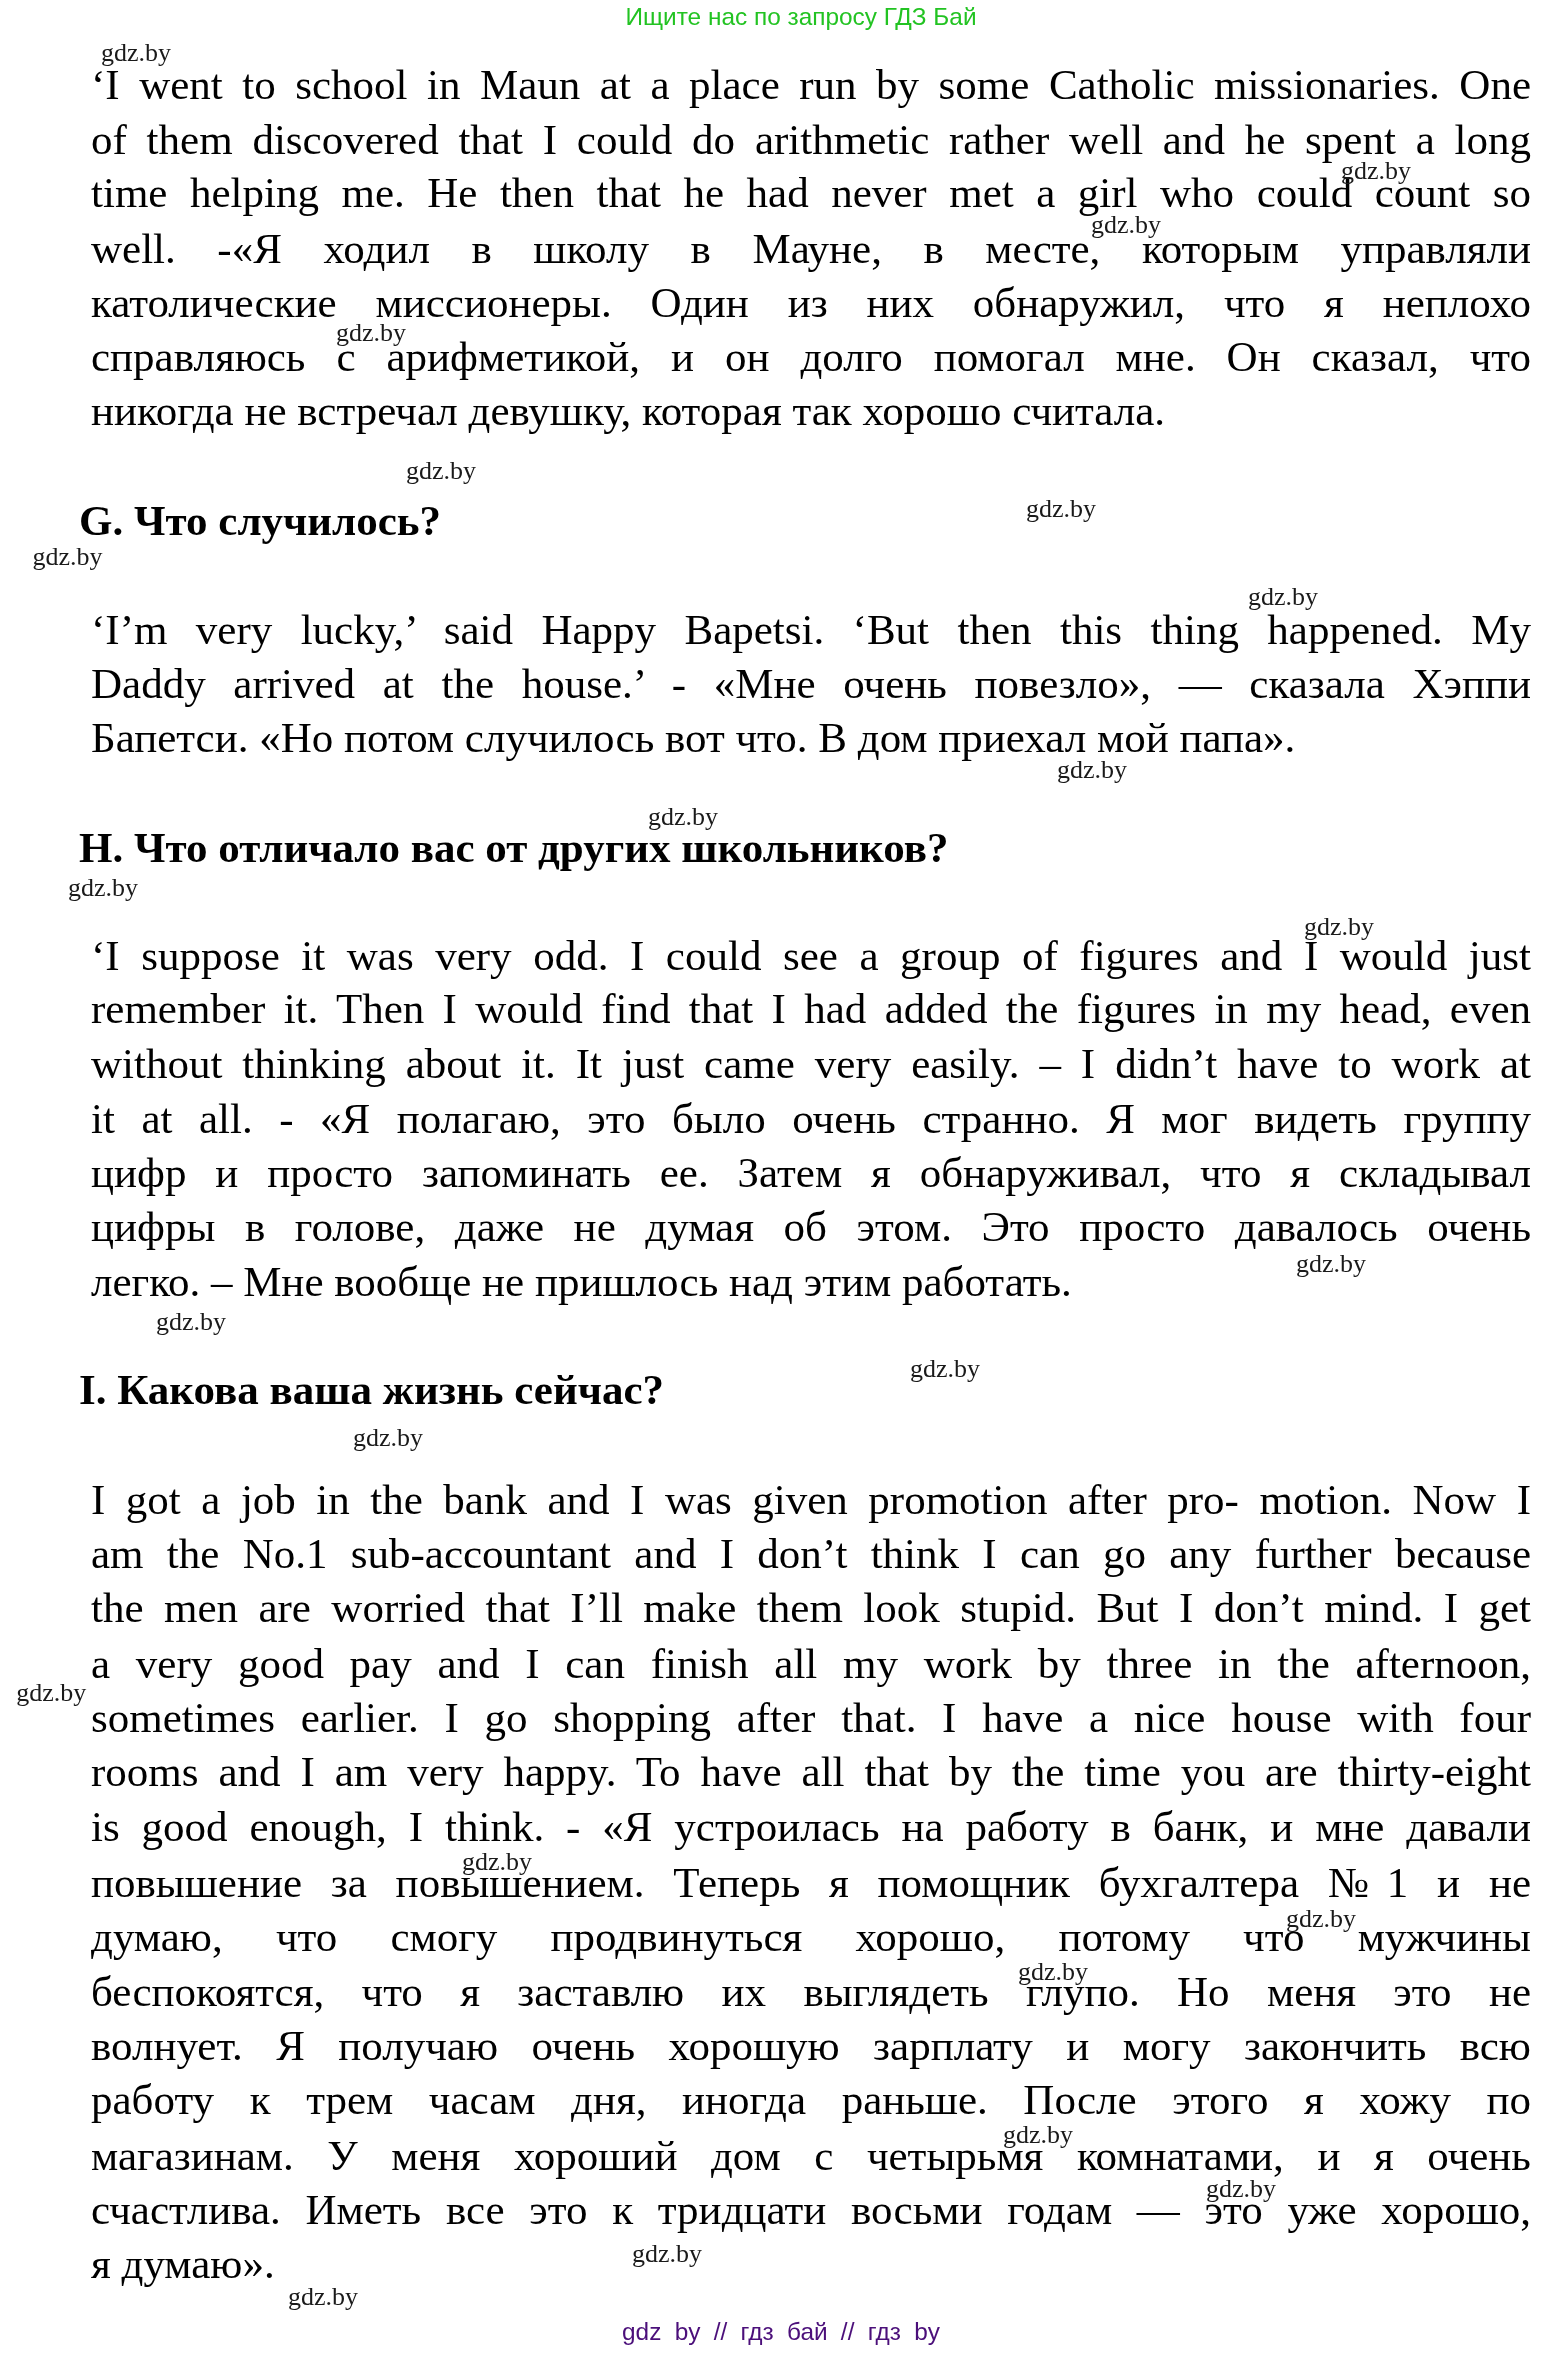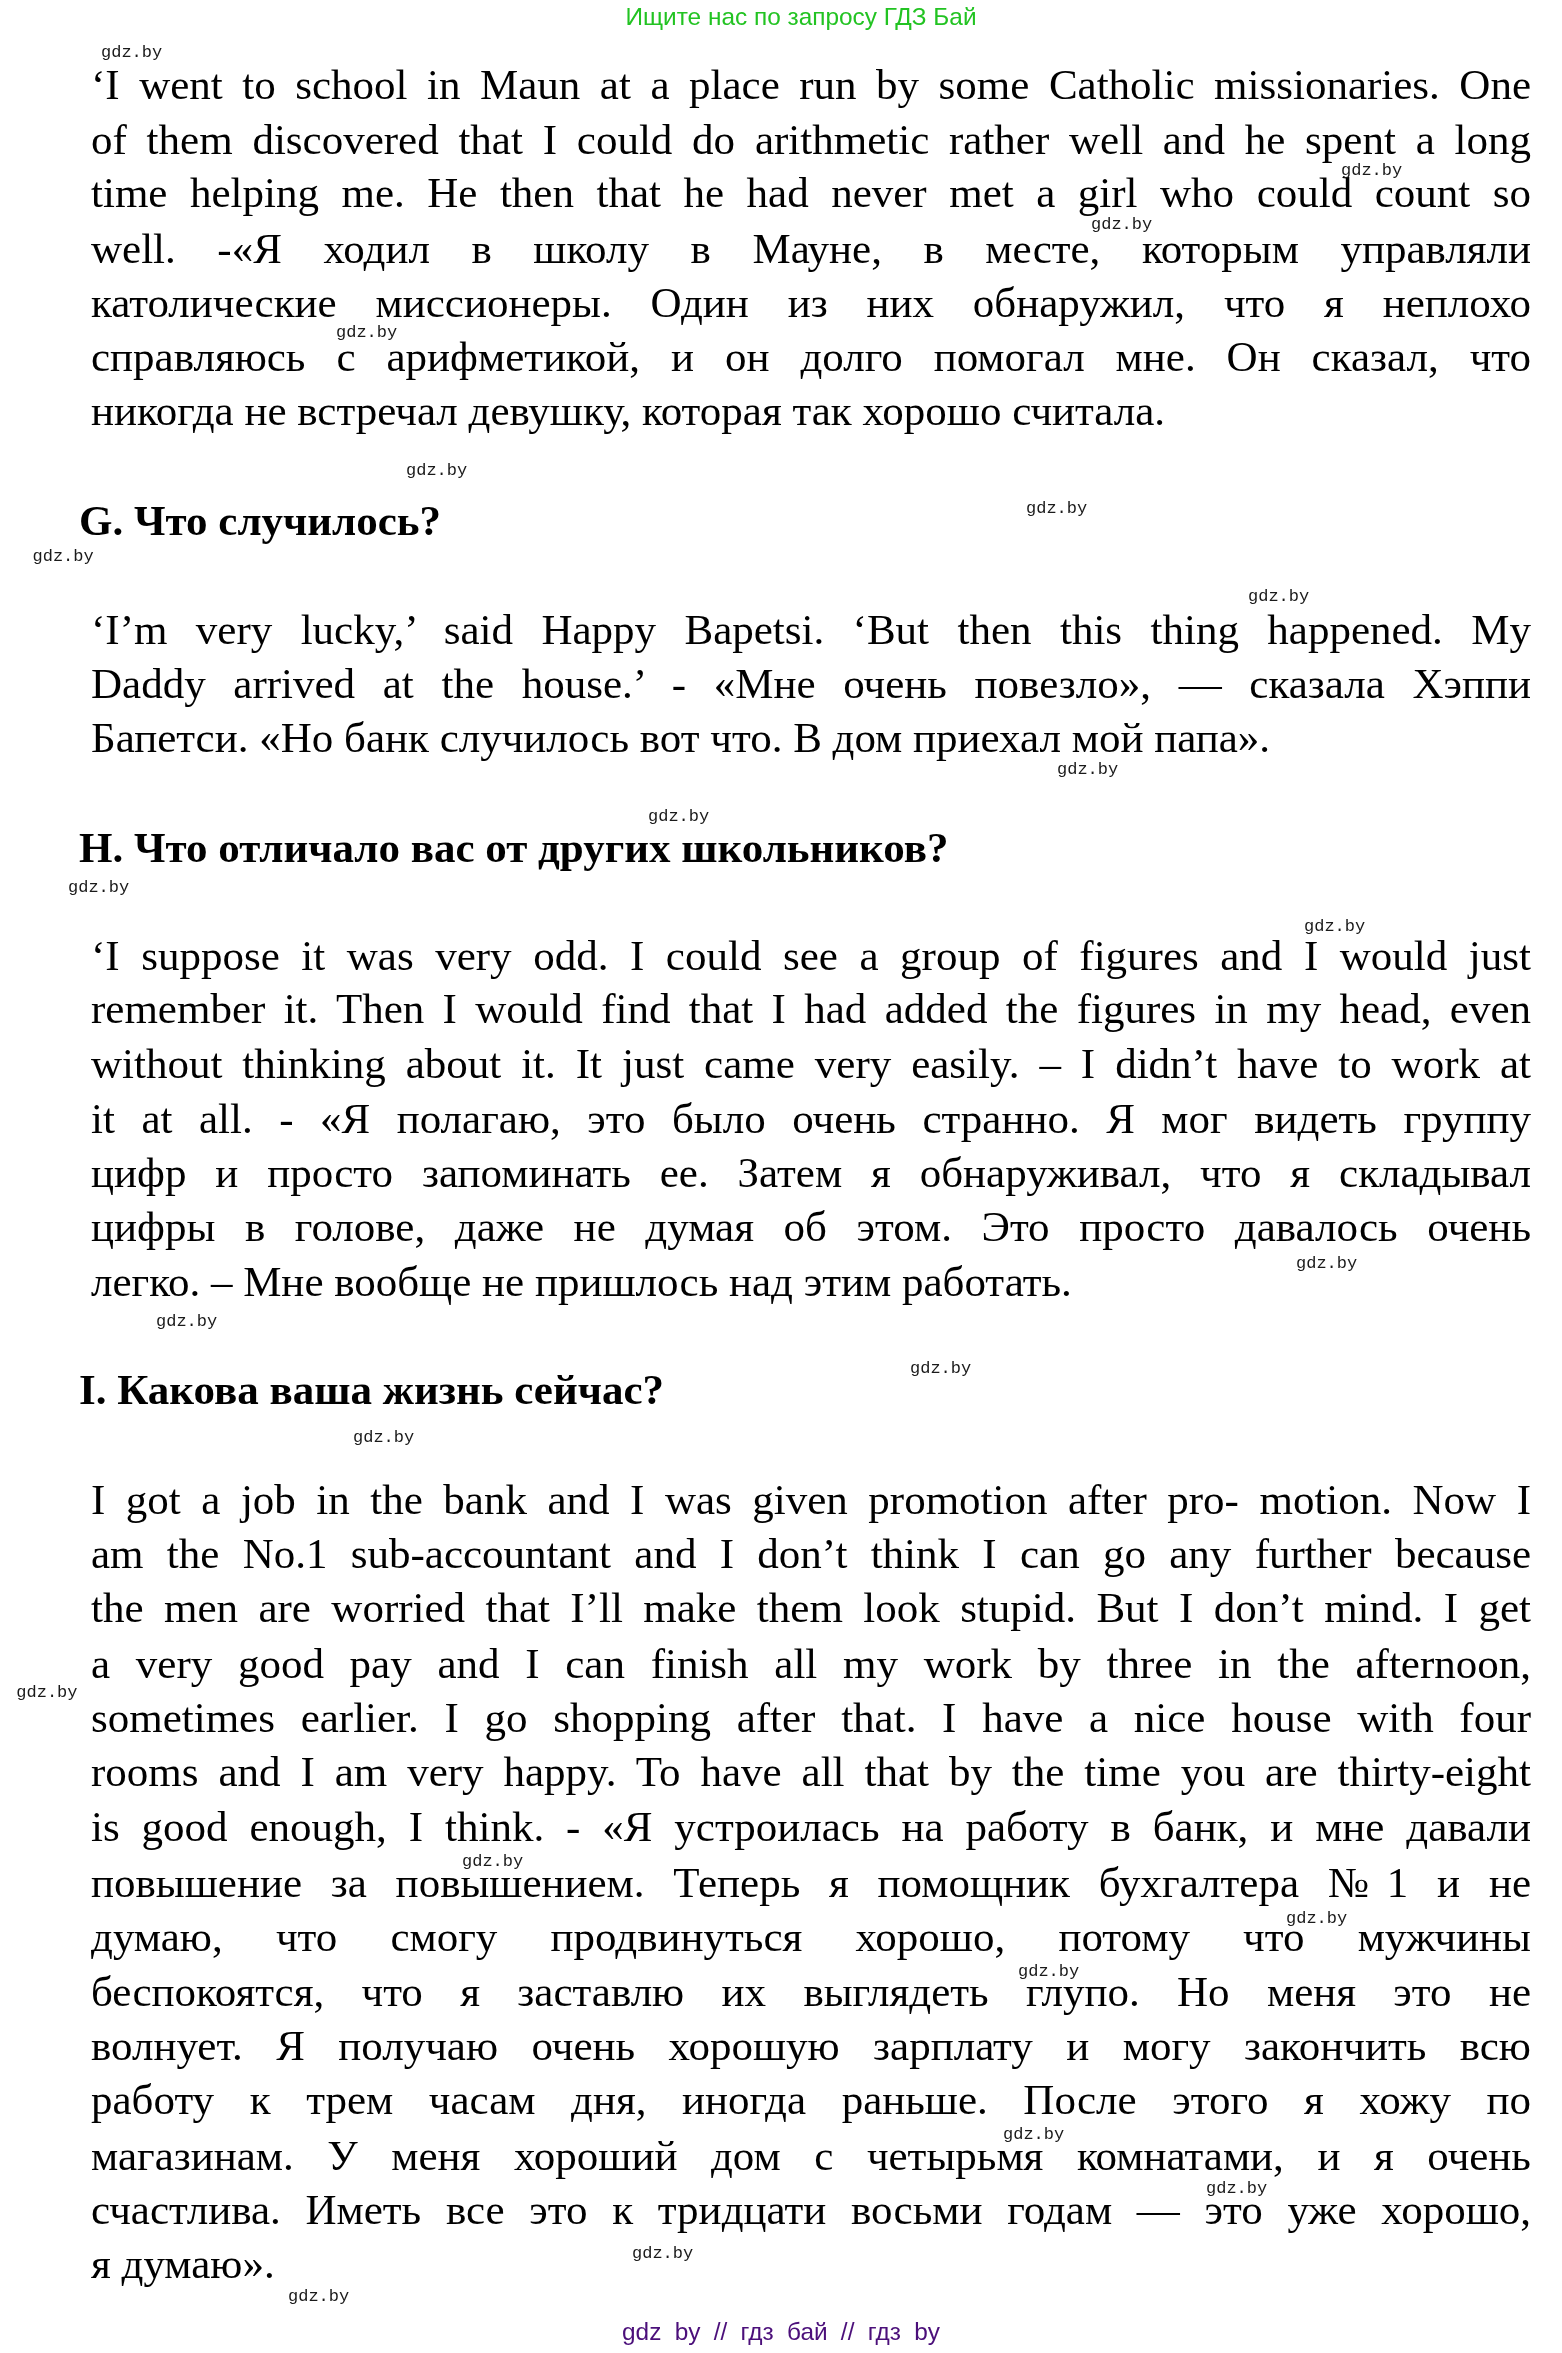--- a/index.html
+++ b/index.html
@@ -21,41 +21,41 @@
     line-height: 50px; white-space: nowrap;
     text-align: justify; text-align-last: justify; margin-left: 24px;
   }
   .line.last { text-align-last: left; }
   .heading {
     position: absolute; left: 67px;
     font-family: "Liberation Serif", serif; font-size: 43px; font-weight: bold; color: #000;
     line-height: 50px; white-space: nowrap; margin-left: 12px;
   }
   .wm {
-    position: absolute; font-family: Liberation Mono, monospace; font-size: 17px;
+    position: absolute; font-family: Liberation Serif, serif; font-size: 26px;
     color: #1a1a1a; line-height: 23px; white-space: nowrap;
   }
 </style>
 </head>
 <body>
 
 <div class="header">Ищите нас по запросу ГДЗ Бай</div>
 
 <div class="line" style="top:60px">‘I went to school in Maun at a place run by some Catholic missionaries. One</div>
 <div class="line" style="top:115px">of them discovered that I could do arithmetic rather well and he spent a long</div>
 <div class="line" style="top:168px">time helping me. He then that he had never met a girl who could count so</div>
 <div class="line" style="top:224px">well. -«Я ходил в школу в Мауне, в месте, которым управляли</div>
 <div class="line" style="top:278px">католические миссионеры. Один из них обнаружил, что я неплохо</div>
 <div class="line" style="top:332px">справляюсь с арифметикой, и он долго помогал мне. Он сказал, что</div>
 <div class="line last" style="top:386px">никогда не встречал девушку, которая так хорошо считала.</div>
 
 <div class="heading" style="top:496px">G. Что случилось?</div>
 <div class="line" style="top:605px">‘I’m very lucky,’ said Happy Bapetsi. ‘But then this thing happened. My</div>
 <div class="line" style="top:659px">Daddy arrived at the house.’ - «Мне очень повезло», — сказала Хэппи</div>
-<div class="line last" style="top:713px">Бапетси. «Но банк случилось вот что. В дом приехал мой папа».</div>
+<div class="line last" style="top:713px">Бапетси. «Но потом случилось вот что. В дом приехал мой папа».</div>
 
 <div class="heading" style="top:823px">H. Что отличало вас от других школьников?</div>
 <div class="line" style="top:931px">‘I suppose it was very odd. I could see a group of figures and I would just</div>
 <div class="line" style="top:984px">remember it. Then I would find that I had added the figures in my head, even</div>
 <div class="line" style="top:1039px">without thinking about it. It just came very easily. – I didn’t have to work at</div>
 <div class="line" style="top:1094px">it at all. - «Я полагаю, это было очень странно. Я мог видеть группу</div>
 <div class="line" style="top:1148px">цифр и просто запоминать ее. Затем я обнаруживал, что я складывал</div>
 <div class="line" style="top:1202px">цифры в голове, даже не думая об этом. Это просто давалось очень</div>
 <div class="line last" style="top:1257px">легко. – Мне вообще не пришлось над этим работать.</div>
 

